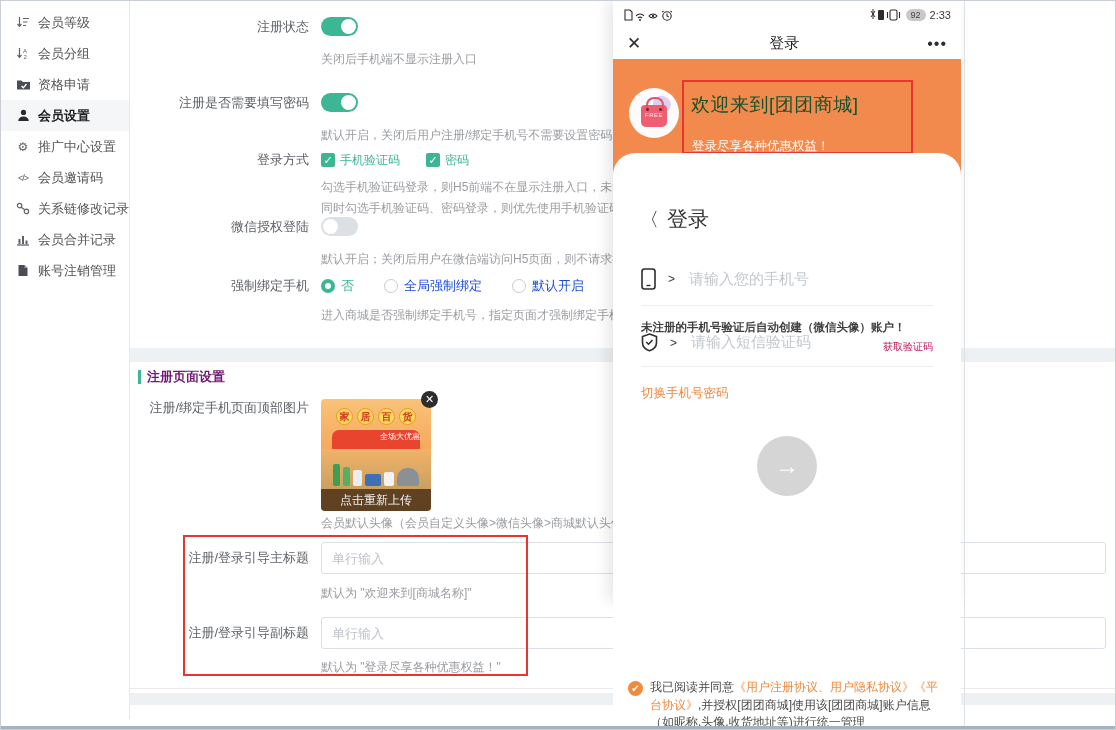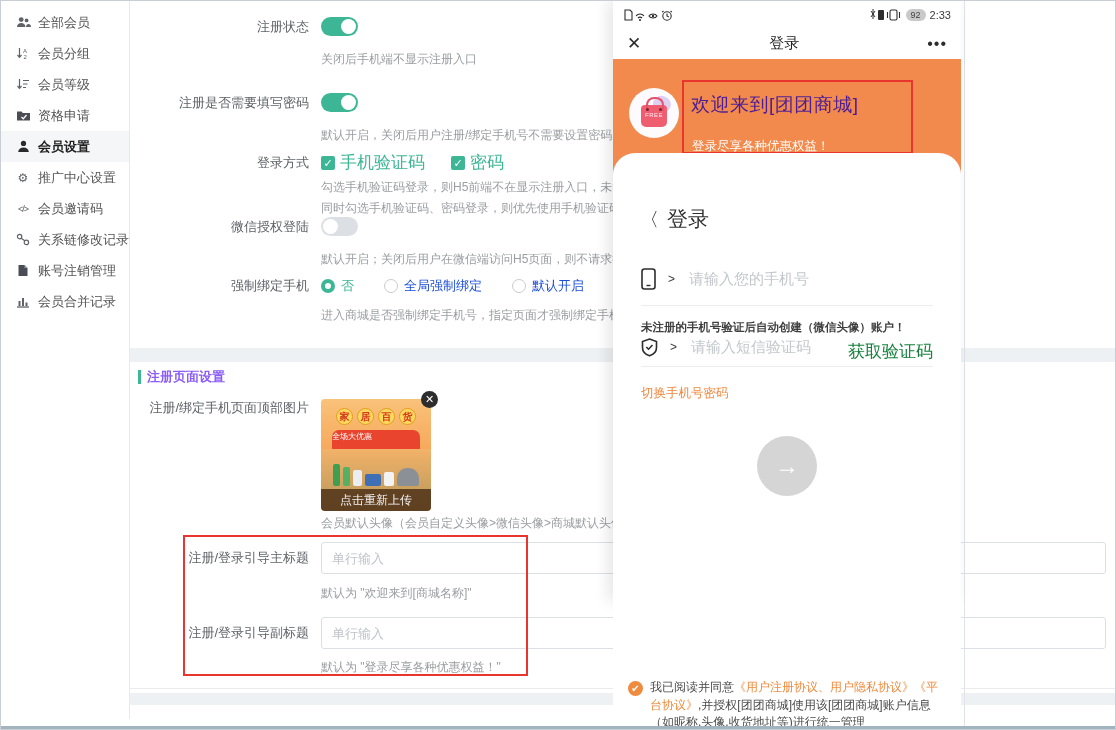--- a/index.html
+++ b/index.html
@@ -21,40 +21,40 @@
   .flabel { width:191px; text-align:right; padding-right:12px; font-size:13px; color:#5e6267; flex:0 0 191px; }
   .hint { position:absolute; left:191px; font-size:12px; color:#9a9da1; white-space:nowrap; }
   .toggle { width:37px; height:19px; border-radius:10px; position:relative; cursor:pointer; }
   .toggle.on { background:#3cb695; }
   .toggle.off { background:#dcdfe3; }
   .toggle .knob { position:absolute; top:2px; width:15px; height:15px; border-radius:50%; background:#fff; }
   .toggle.on .knob { right:2px; }
   .toggle.off .knob { left:2px; }
   .cbx { display:flex; align-items:center; margin-right:26px; cursor:pointer; }
   .cbx .box { width:14px; height:14px; border-radius:2px; background:#3cb695; color:#fff; font-size:11px; line-height:14px; text-align:center; margin-right:5px; }
-  .cbx .clabel { font-size:17px; color:#3cb695; }
+  .cbx .clabel { font-size:12px; color:#3cb695; }
   .radio { display:flex; align-items:center; margin-right:30px; cursor:pointer; }
   .radio .dot { width:14px; height:14px; border-radius:50%; margin-right:6px; position:relative; }
   .radio.sel .dot { background:#3cb695; }
   .radio.sel .dot::after { content:""; position:absolute; left:4px; top:4px; width:6px; height:6px; border-radius:50%; background:#fff; }
   .radio .dot.ring { border:1px solid #c9ccd1; background:#fff; }
   .radio .rlabel { font-size:13px; color:#1d4ed8; }
   .radio.sel .rlabel { color:#3cb695; }
   .band { position:absolute; left:0; right:0; height:14px; background:#eef1f3; }
   .sect { position:absolute; left:8px; display:flex; align-items:center; }
   .sect .bar { width:3px; height:14px; background:#3cb695; margin-right:6px; }
-  .sect .stitle { font-size:13px; font-weight:bold; color:#8b5cf6; }
+  .sect .stitle { font-size:13px; font-weight:bold; color:#701a75; }
   .tinput { height:32px; border:1px solid #dcdfe6; border-radius:3px; background:#fff; font-size:13px; padding:0 10px; color:#333; width:785px; font-family:inherit; }
   .tinput::placeholder { color:#bfc3c9; }
 
   
   .upbox { position:absolute; left:191px; width:110px; height:112px; border-radius:4px; background:linear-gradient(180deg,#f9c27a 0%,#f6a355 55%,#e9953d 100%); overflow:visible; }
   .upbox .coins { display:flex; justify-content:center; gap:4px; padding-top:9px; }
   .upbox .coin { width:17px; height:17px; border-radius:50%; background:#ffd95e; border:1px solid #e09b22; color:#d43b1f; font-size:10px; line-height:15px; text-align:center; font-weight:bold; }
-  .upbox .ribbon { width:88px; height:25px; margin:5px auto 0; background:#e8442e; border-radius:7px; color:#fff; font-size:8px; line-height:13px; text-align:left; white-space:nowrap; overflow:hidden; }
+  .upbox .ribbon { width:88px; height:25px; margin:5px auto 0; background:#e8442e; border-radius:7px; color:#fff; font-size:8px; line-height:13px; text-align:right; white-space:nowrap; overflow:hidden; }
   .upbox .goods { position:absolute; left:0; right:0; bottom:22px; height:40px; background:linear-gradient(180deg,#f2b269,#caa05f); display:flex; align-items:flex-end; justify-content:center; gap:3px; padding-bottom:3px; }
   .upbox .goods i { display:block; border-radius:2px; }
   .upbox .reupload { position:absolute; left:0; right:0; bottom:0; height:22px; background:rgba(42,32,22,.72); color:#f2f2f2; font-size:12px; text-align:center; line-height:22px; border-radius:0 0 4px 4px; }
   .upbox .close { position:absolute; right:-7px; top:-8px; width:17px; height:17px; border-radius:50%; background:#2d2d2d; color:#fff; font-size:11px; line-height:16px; text-align:center; cursor:pointer; }
 
   .redbox { position:absolute; border:2px solid #e8362e; z-index:6; pointer-events:none; }
   .vline { position:absolute; left:963px; top:0; width:1px; height:730px; background:#dfe3e7; z-index:1; }
   .bottomstrip { position:absolute; left:0; right:0; bottom:0; height:3px; background:#a3b4c1; z-index:12; }
   .divline { position:absolute; left:0; right:0; height:1px; background:#ebebeb; }
 
@@ -70,77 +70,66 @@
   .navbar .nmore { font-size:16px; color:#2d2d2d; letter-spacing:1px; cursor:pointer; }
   .ph-header { position:absolute; left:0; top:58px; width:348px; height:120px; background:#f28a4d; }
   .ph-card { position:absolute; left:0; top:152px; width:348px; height:578px; background:#fff; border-radius:22px 22px 0 0; }
   .avatar { position:absolute; left:16px; top:29px; width:50px; height:50px; border-radius:50%; background:#fdfbfd; display:flex; align-items:center; justify-content:center; overflow:hidden; }
   .avatar .heart { position:absolute; right:8px; top:8px; width:18px; height:16px; background:#ddd0f0; border-radius:50% 50% 45% 45%; transform:rotate(20deg); }
   .avatar .bag { position:relative; width:26px; height:22px; background:#ef5d70; border-radius:4px 4px 5px 5px; margin-top:6px; }
   .avatar .bag::before { content:""; position:absolute; left:5px; top:-8px; width:14px; height:12px; border:2.5px solid #e8516a; border-bottom:none; border-radius:8px 8px 0 0; }
   .avatar .bag .free { position:absolute; left:0; right:0; top:7px; color:#ffe9ee; font-size:6px; text-align:center; letter-spacing:.5px; }
   .avatar .bag i { position:absolute; top:3px; width:3px; height:3px; border-radius:50%; background:#7c2230; }
   .avatar .bag i.l { left:5px; } .avatar .bag i.r { right:5px; }
-  .ph-title { position:absolute; left:78px; top:33px; color:#4c1d95; font-size:19px; letter-spacing:.5px; white-space:nowrap; }
+  .ph-title { position:absolute; left:78px; top:33px; color:#14532d; font-size:19px; letter-spacing:.5px; white-space:nowrap; }
   .ph-sub { position:absolute; left:79px; top:64px; color:#fff; font-size:12.5px;margin-top:15px; }
   .ph-redbox { position:absolute; left:69px; top:21px; width:231px; height:74px; border:2px solid #e8362e; pointer-events:none; }
   .login-head { position:absolute; left:27px; top:52px; font-size:21px; color:#2f2f2f; }
   .login-head .chev { font-size:19px; margin-right:8px; }
   .inrow { position:absolute; left:28px; width:292px; display:flex; align-items:center; }
   .inrow .gt { color:#3a3a3a; font-size:12px; margin:0 14px 0 12px; }
   .inrow .ph-placeholder { color:#c3c7cc; font-size:15px; }
-  .inrow .getcode { margin-left:auto; color:#15803d; font-size:17px; cursor:pointer; white-space:nowrap;margin-top:9px; }
+  .inrow .getcode { margin-left:auto; color:#be185d; font-size:10px; cursor:pointer; white-space:nowrap;margin-top:9px; }
   .inline-sep { position:absolute; left:28px; width:292px; height:1px; background:#ededed; }
   .ph-note { position:absolute; left:28px; font-size:11.5px; color:#3f3f3f; font-weight:600; }
   .switch-link { position:absolute; left:28px; color:#f0883f; font-size:12.5px; cursor:pointer; }
   .go-btn { position:absolute; left:144px; width:60px; height:60px; border-radius:50%; background:#d5d5d5; display:flex; align-items:center; justify-content:center; cursor:pointer; }
   .go-btn span { color:#fff; font-size:24px; }
   .agree { position:absolute; left:15px; top:526px; display:flex; width:320px; }
   .agree .chk { width:15px; height:15px; border-radius:50%; background:#ef8b3f; color:#fff; font-size:10px; line-height:15px; text-align:center; margin:2px 7px 0 0; flex:0 0 15px; }
   .agree .txt { font-size:12px; line-height:17.5px; color:#4a4a4a; width:298px; }
   .agree .txt .lnk { color:#ef8b3f; cursor:pointer; }
 </style>
 </head>
 <body>
 
 <div id="screen">
 
   <nav class="sidebar">
     <div class="side-item">
       <span class="ic">
-          <svg width="15" height="13" viewBox="0 0 15 13">
-            <circle cx="5.2" cy="3.6" r="2.4" fill="#5f6368"></circle>
-            <circle cx="10.6" cy="4.4" r="1.9" fill="#5f6368"></circle>
-            <path d="M1 11c0-2.4 1.9-4 4.2-4s4.2 1.6 4.2 4z" fill="#5f6368"></path>
-            <path d="M10 11c.2-1.8 1-3 2.6-3 1.3 0 2.3 1.2 2.4 3z" fill="#5f6368"></path>
-          </svg>
-        </span>
-      <span>全部会员</span>
+          <svg width="14" height="13" viewBox="0 0 14 13">
+            <path d="M3.5 1v9M1.5 8l2 2.4L5.5 8" stroke="#5f6368" stroke-width="1.2" fill="none"></path>
+            <path d="M7 2.5h6M7 6h4.5M7 9.5h3" stroke="#5f6368" stroke-width="1.2"></path>
+          </svg>
+        </span>
+      <span>会员等级</span>
     </div>
     <div class="side-item">
       <span class="ic">
           <svg width="14" height="13" viewBox="0 0 14 13">
             <path d="M3.5 1v9M1.5 8l2 2.4L5.5 8" stroke="#5f6368" stroke-width="1.2" fill="none"></path>
             <text x="7" y="6" font-size="6" fill="#5f6368">A</text>
             <text x="7.5" y="12" font-size="6" fill="#5f6368">2</text>
           </svg>
         </span>
       <span>会员分组</span>
     </div>
     <div class="side-item">
       <span class="ic">
-          <svg width="14" height="13" viewBox="0 0 14 13">
-            <path d="M3.5 1v9M1.5 8l2 2.4L5.5 8" stroke="#5f6368" stroke-width="1.2" fill="none"></path>
-            <path d="M7 2.5h6M7 6h4.5M7 9.5h3" stroke="#5f6368" stroke-width="1.2"></path>
-          </svg>
-        </span>
-      <span>会员等级</span>
-    </div>
-    <div class="side-item">
-      <span class="ic">
           <svg width="15" height="12" viewBox="0 0 15 12">
             <path d="M1 1.5h4.5l1.3 1.5H14v7.5H1z" fill="#4a4e54"></path>
             <path d="M5.5 7l1.8 1.8L10.5 5" stroke="#fff" stroke-width="1.3" fill="none"></path>
           </svg>
         </span>
       <span>资格申请</span>
     </div>
     <div class="side-item active">
       <span class="ic">
           <svg width="13" height="13" viewBox="0 0 13 13">
@@ -160,40 +149,40 @@
     </div>
     <div class="side-item">
       <span class="ic">
           <svg width="14" height="13" viewBox="0 0 14 13">
             <circle cx="3.6" cy="3.6" r="2.2" stroke="#5f6368" stroke-width="1.2" fill="none"></circle>
             <circle cx="10.4" cy="9.4" r="2.2" stroke="#5f6368" stroke-width="1.2" fill="none"></circle>
             <path d="M5.2 5.2l3.6 2.6" stroke="#5f6368" stroke-width="1.2"></path>
           </svg>
         </span>
       <span>关系链修改记录</span>
-    </div>
-    <div class="side-item">
-      <span class="ic">
-          <svg width="12" height="13" viewBox="0 0 12 13">
-            <path d="M1.5 1h6l3 3v8h-9z" fill="#4a4e54"></path>
-            <path d="M7.5 1v3h3" fill="#9aa0a6"></path>
-          </svg>
-        </span>
-      <span>账号注销管理</span>
     </div>
     <div class="side-item">
       <span class="ic">
           <svg width="14" height="12" viewBox="0 0 14 12">
             <path d="M1 11h12" stroke="#5f6368" stroke-width="1.3"></path>
             <rect x="2.5" y="5" width="2" height="5" fill="#5f6368"></rect>
             <rect x="6" y="2" width="2" height="8" fill="#5f6368"></rect>
             <rect x="9.5" y="6.5" width="2" height="3.5" fill="#5f6368"></rect>
           </svg>
         </span>
       <span>会员合并记录</span>
+    </div>
+    <div class="side-item">
+      <span class="ic">
+          <svg width="12" height="13" viewBox="0 0 12 13">
+            <path d="M1.5 1h6l3 3v8h-9z" fill="#4a4e54"></path>
+            <path d="M7.5 1v3h3" fill="#9aa0a6"></path>
+          </svg>
+        </span>
+      <span>账号注销管理</span>
     </div>
   </nav>
 
   <main class="main">
 
     <div class="frow" style="top:16px;">
       <span class="flabel">注册状态</span>
       <span class="toggle on">
           <span class="knob"></span>
         </span>

